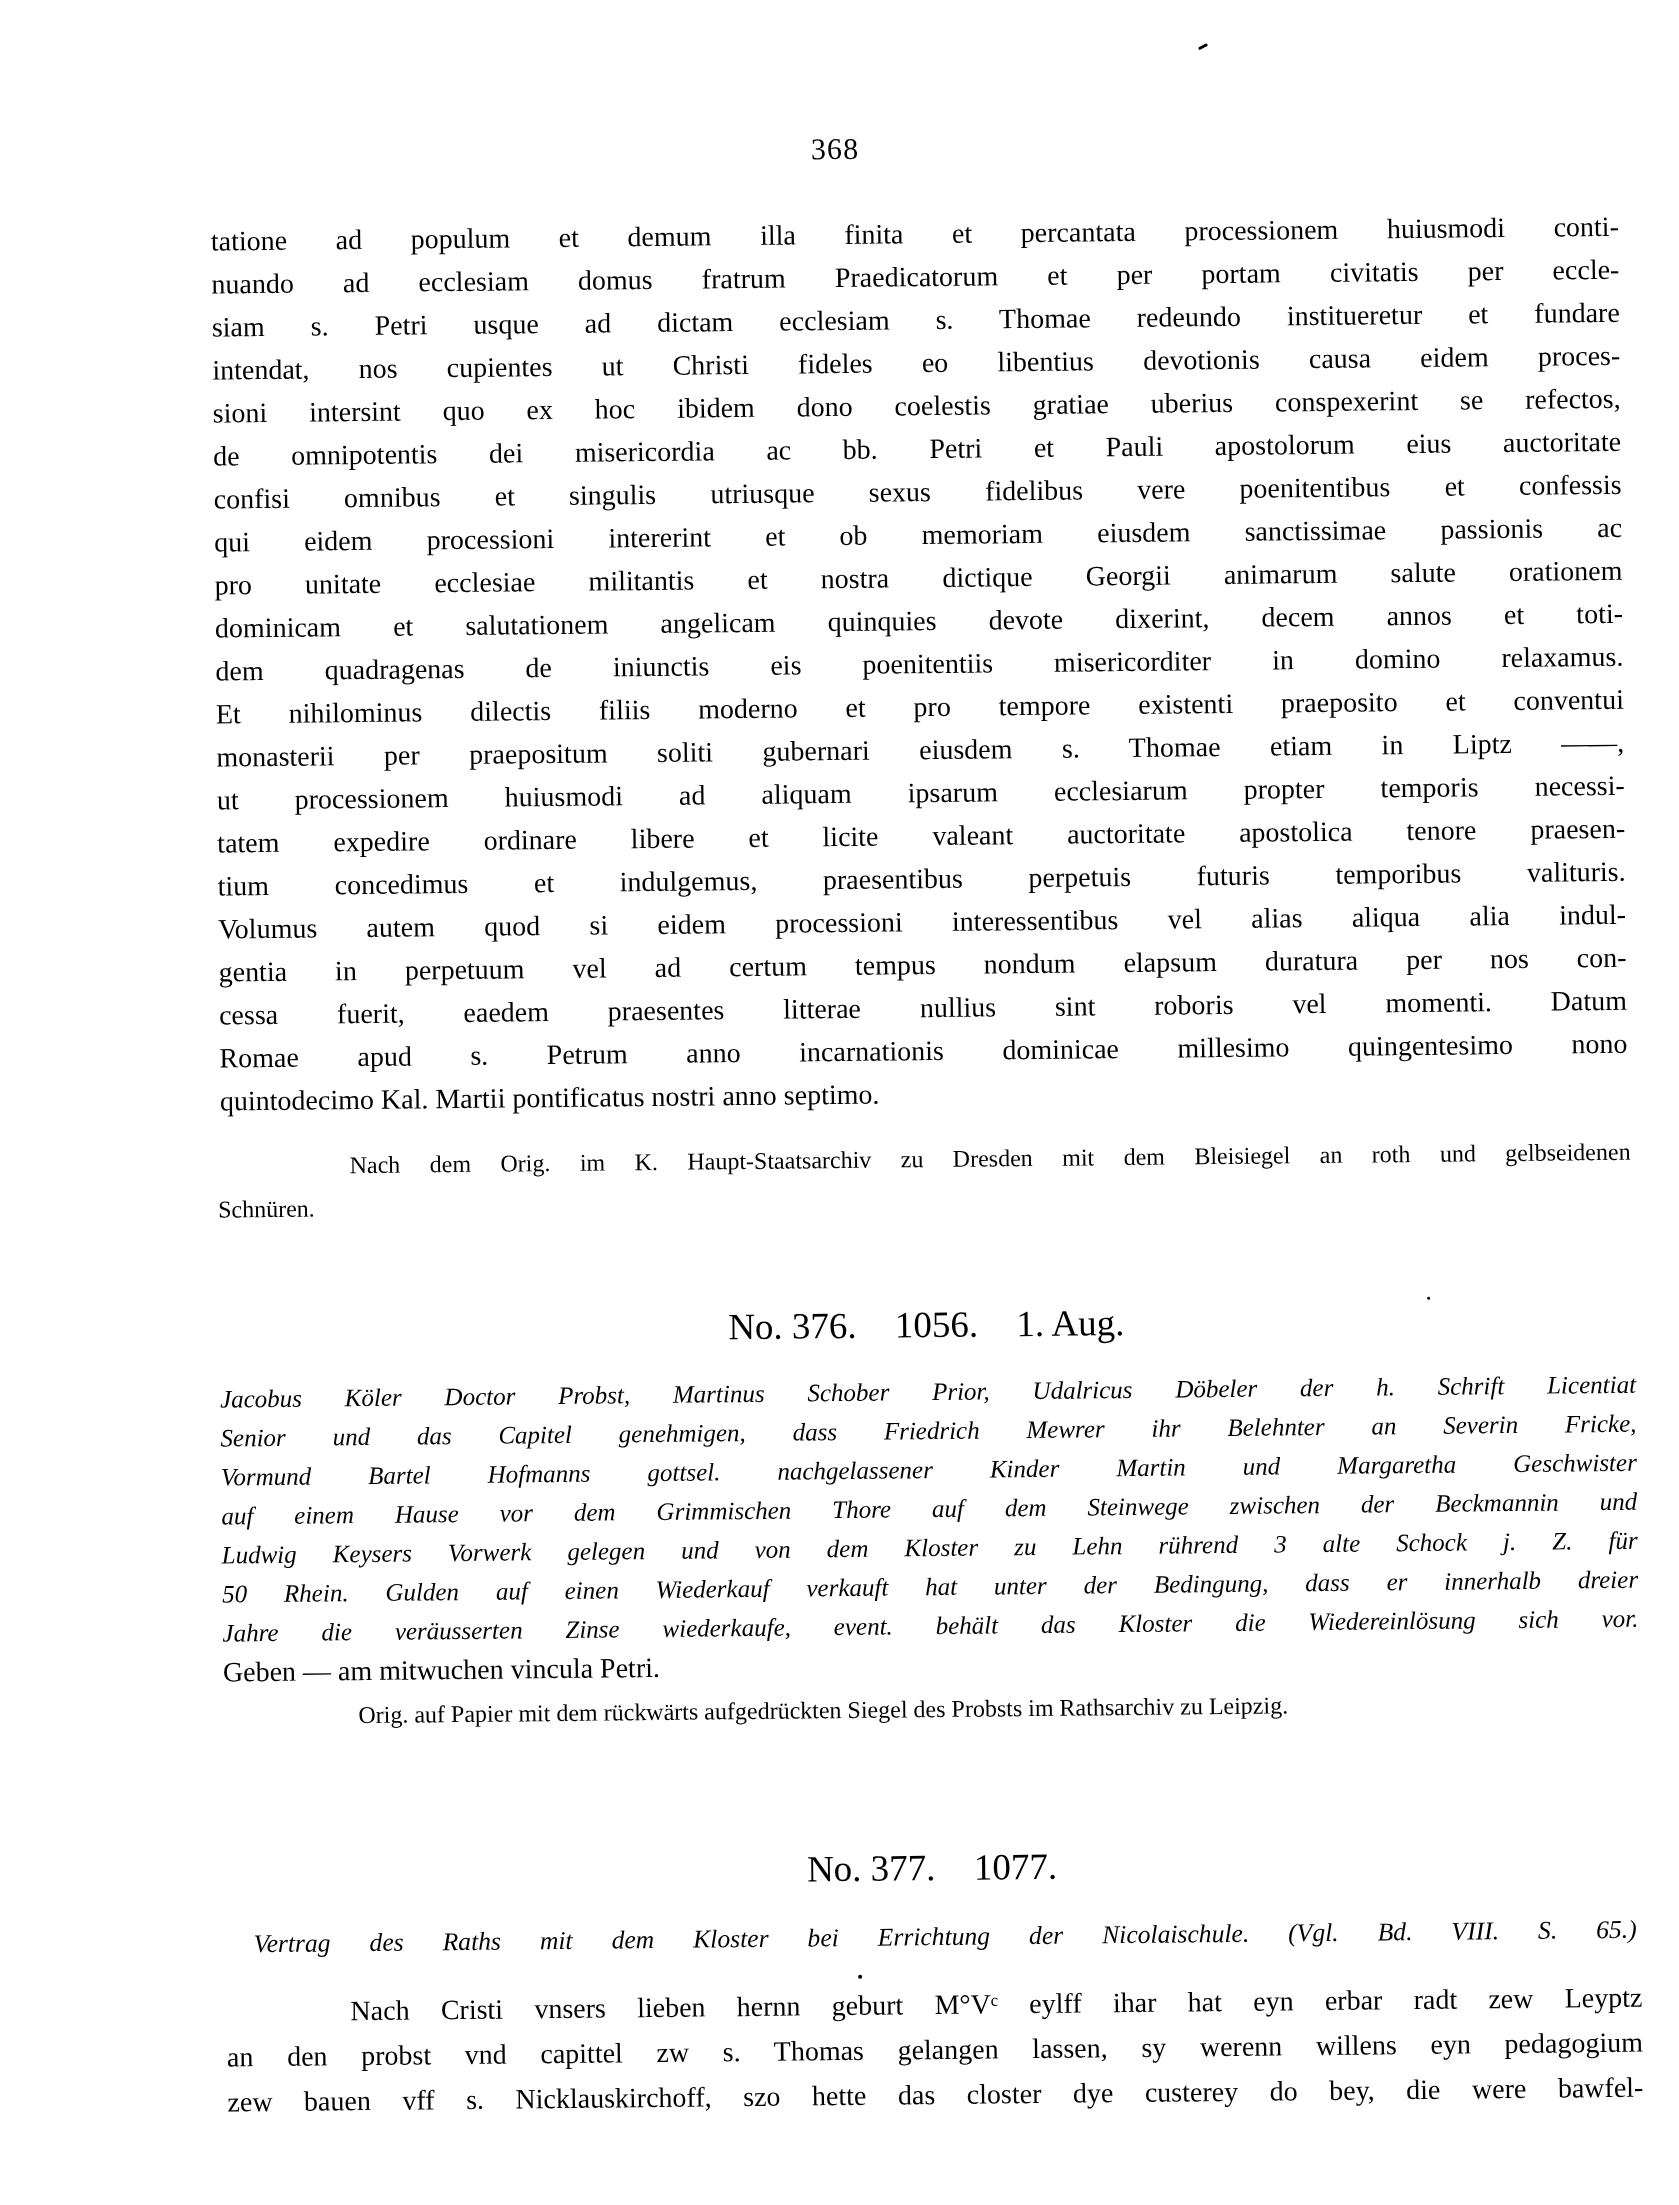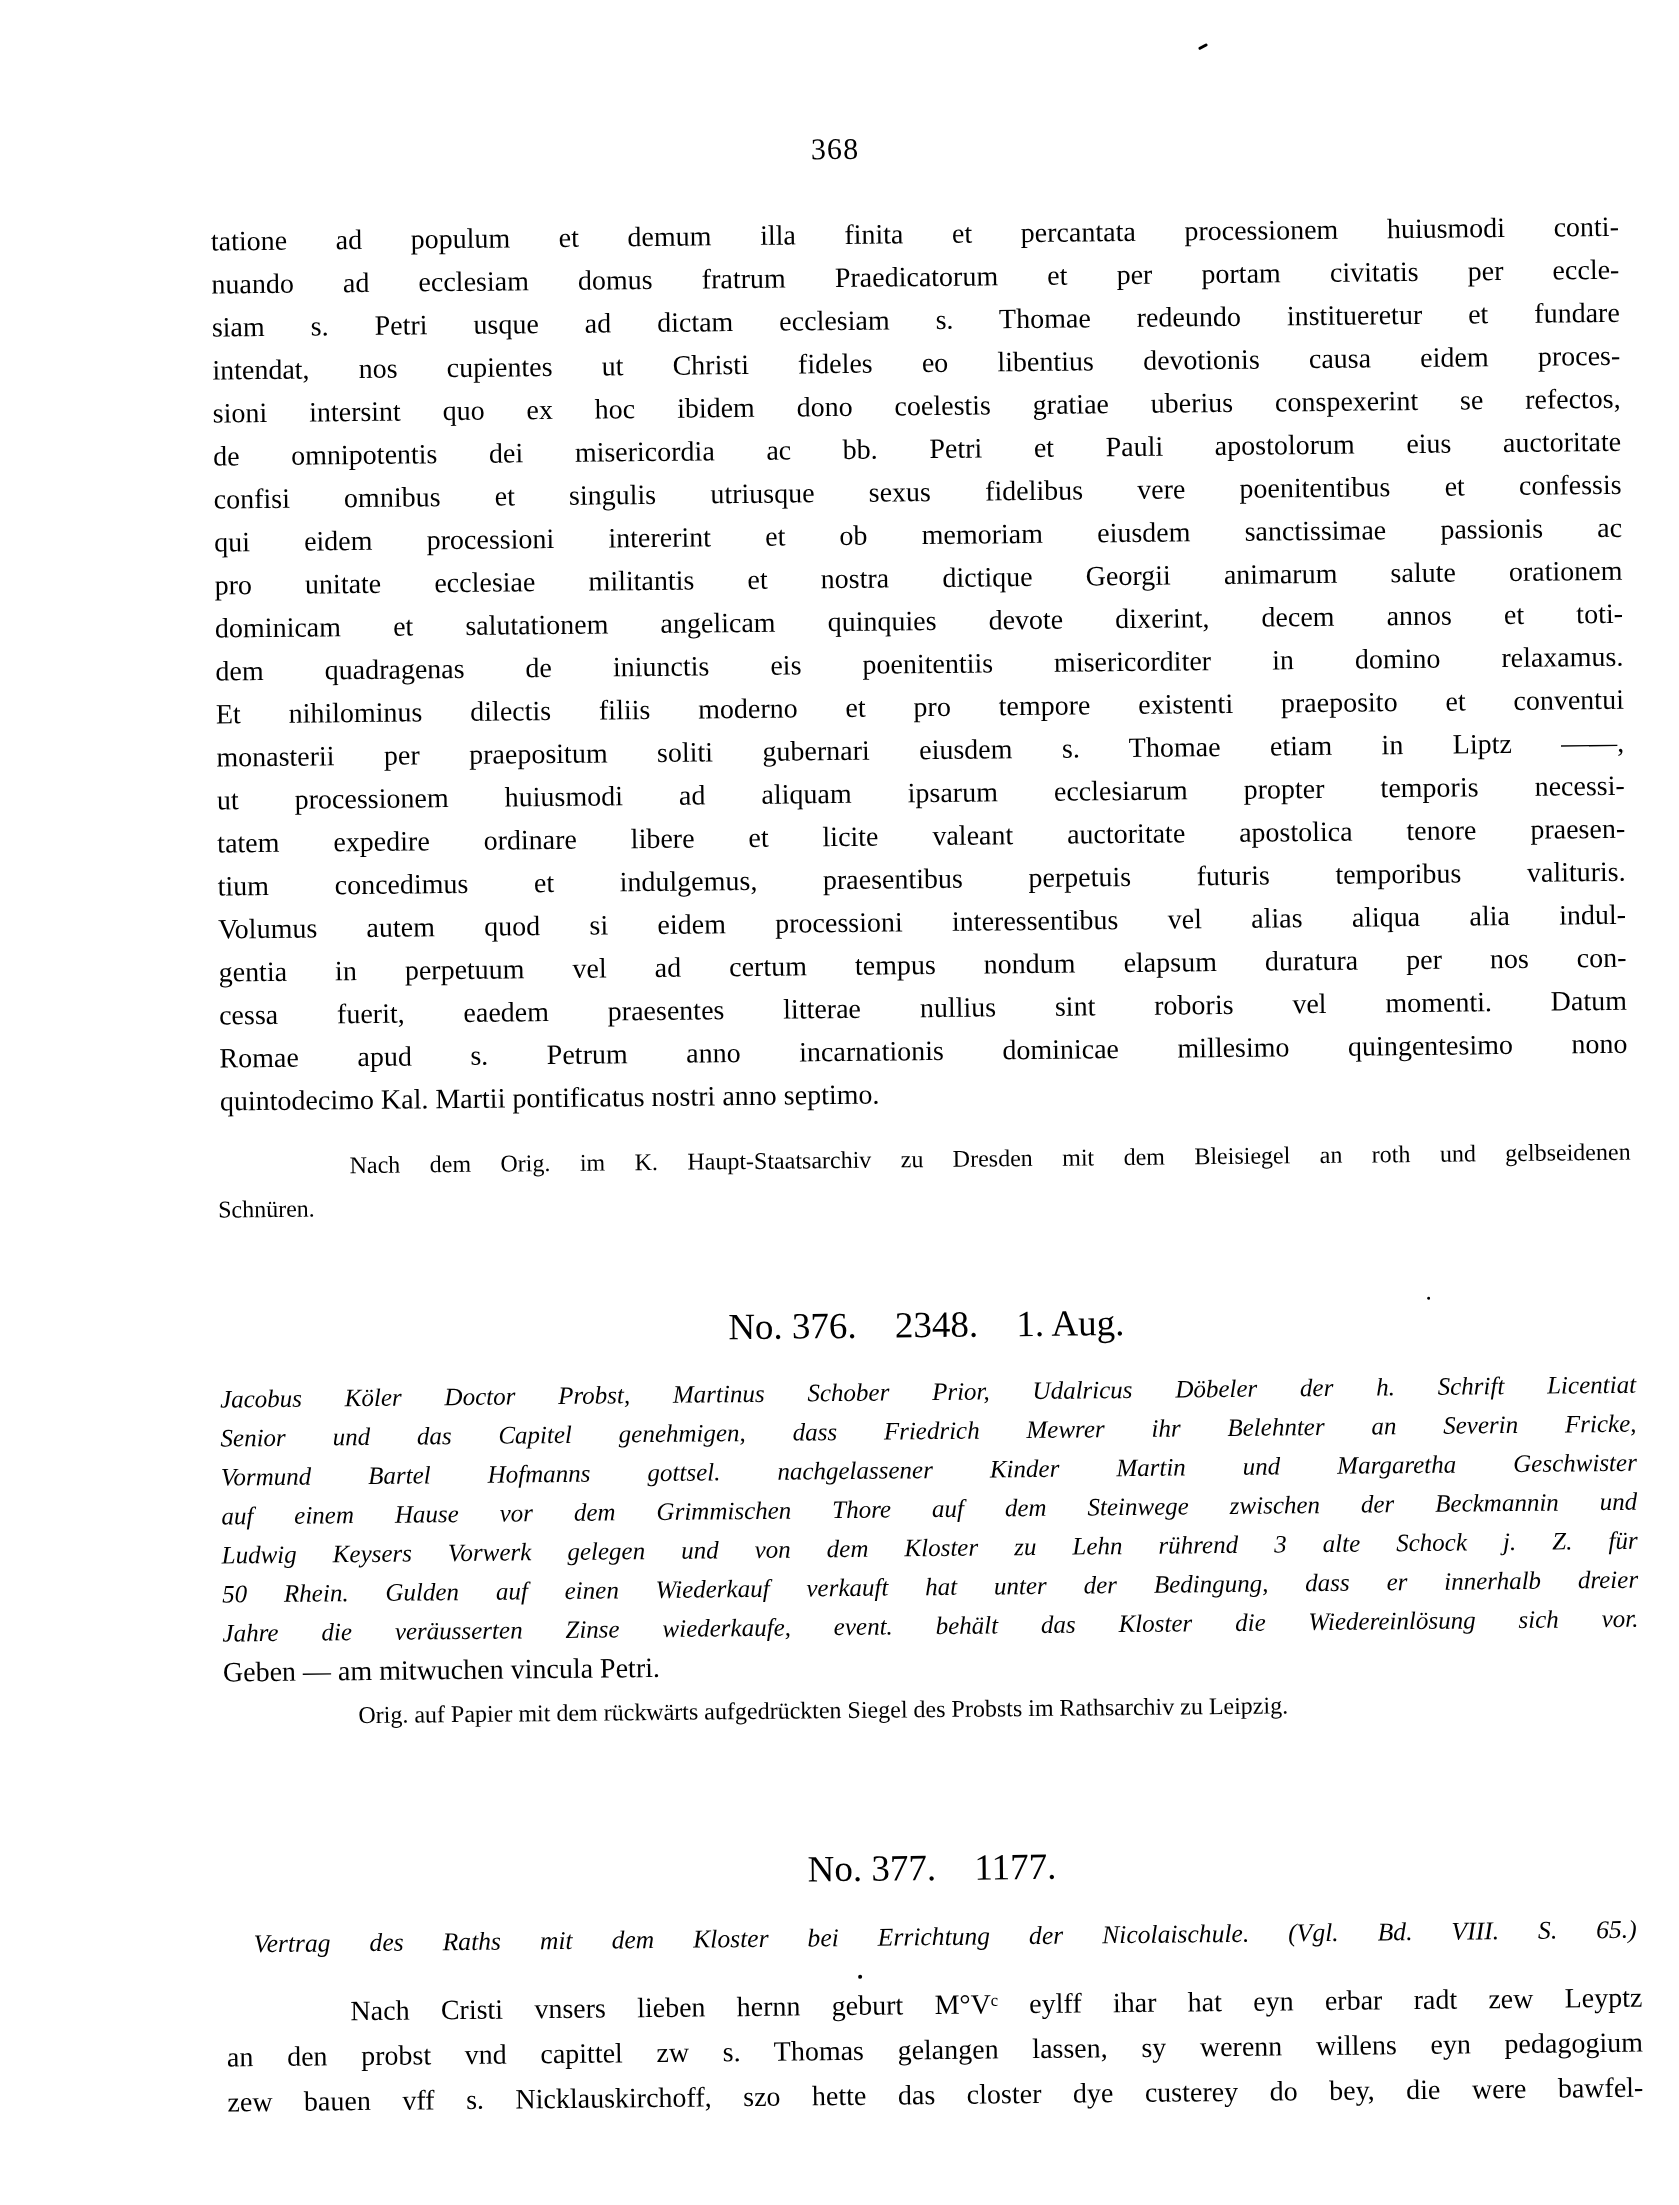--- a/index.html
+++ b/index.html
@@ -92,42 +92,42 @@
         <div class="line last">quintodecimo Kal. Martii pontificatus nostri anno septimo.</div>
       </section>
 
     <section class="note note-1">
         <div class="line">Nach dem Orig. im K. Haupt-Staatsarchiv zu Dresden mit dem Bleisiegel an roth und gelbseidenen</div>
         <div class="line last">Schnüren.</div>
       </section>
 
     <div class="heading heading-376">
       <span>No. 376.</span>
-      <span>2348.</span>
+      <span>1056.</span>
       <span>1. Aug.</span>
     </div>
 
     <section class="regest">
       <div class="regest-lines">
           <div class="line">Jacobus Köler Doctor Probst, Martinus Schober Prior, Udalricus Döbeler der h. Schrift Licentiat</div>
           <div class="line">Senior und das Capitel genehmigen, dass Friedrich Mewrer ihr Belehnter an Severin Fricke,</div>
           <div class="line">Vormund Bartel Hofmanns gottsel. nachgelassener Kinder Martin und Margaretha Geschwister</div>
           <div class="line">auf einem Hause vor dem Grimmischen Thore auf dem Steinwege zwischen der Beckmannin und</div>
           <div class="line">Ludwig Keysers Vorwerk gelegen und von dem Kloster zu Lehn rührend 3 alte Schock j. Z. für</div>
           <div class="line">50 Rhein. Gulden auf einen Wiederkauf verkauft hat unter der Bedingung, dass er innerhalb dreier</div>
           <div class="line">Jahre die veräusserten Zinse wiederkaufe, event. behält das Kloster die Wiedereinlösung sich vor.</div>
         </div>
       <div class="date-line">Geben — am mitwuchen vincula Petri.</div>
     </section>
 
     <div class="note note-2">Orig. auf Papier mit dem rückwärts aufgedrückten Siegel des Probsts im Rathsarchiv zu Leipzig.</div>
 
     <div class="heading heading-377">
       <span>No. 377.</span>
-      <span>1177.</span>
+      <span>1077.</span>
     </div>
 
     <div class="title-377">Vertrag des Raths mit dem Kloster bei Errichtung der Nicolaischule.  (Vgl. Bd. VIII. S. 65.)</div>
 
     <section class="para-377">
         <div class="line">Nach Cristi vnsers lieben hernn geburt M°Vᶜ eylff ihar hat eyn erbar radt zew Leyptz</div>
         <div class="line">an den probst vnd capittel zw s. Thomas gelangen lassen, sy werenn willens eyn pedagogium</div>
         <div class="line">zew bauen vff s. Nicklauskirchoff, szo hette das closter dye custerey do bey, die were bawfel-</div>
       </section>
 

